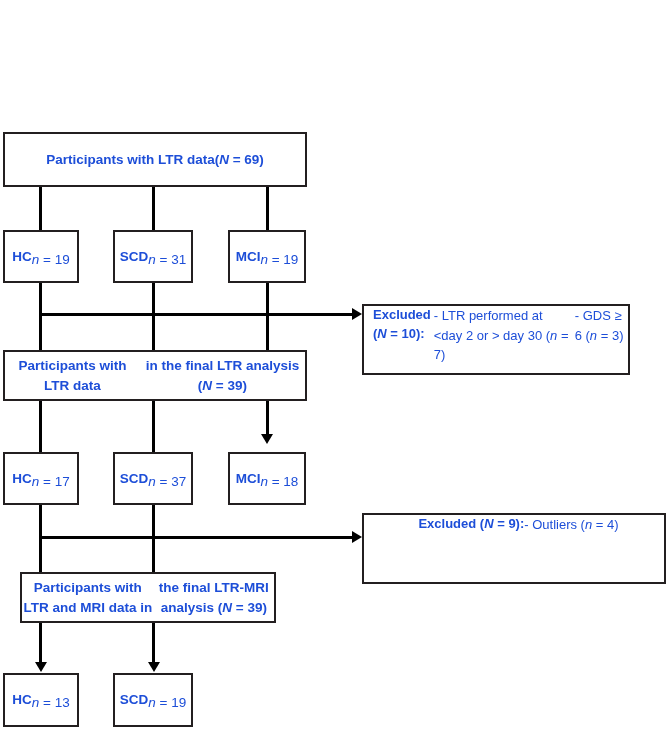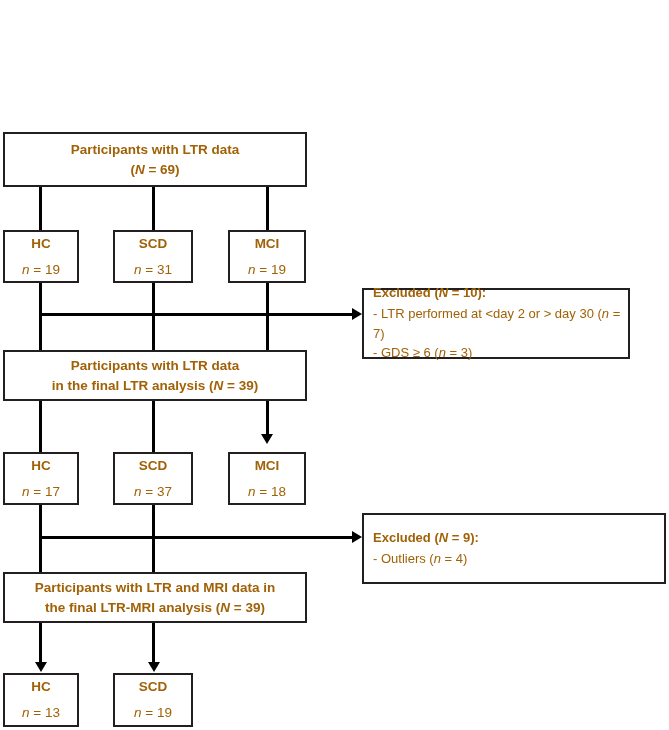--- a/index.html
+++ b/index.html
@@ -17,28 +17,28 @@
     height: 730px;
     background: #ffffff;
     overflow: hidden;
   }
   .box {
     position: absolute;
     box-sizing: border-box;
     border: 2px solid #231f20;
     background: #ffffff;
     display: flex;
-    flex-direction: column;
+    flex-direction: row;
     align-items: center;
     justify-content: center;
     text-align: center;
     font-weight: bold;
     font-size: 13.5px;
     line-height: 1.45;
-    color: #a16207;
+    color: #1d4ed8;
   }
   .box.left-align {
     align-items: flex-start;
     text-align: left;
     padding-left: 9px;
   }
   .group-box {
     font-size: 13.5px;
   }
   .group-box .grp-label {
@@ -113,21 +113,21 @@
     <div class="grp-n"><span class="ital">n</span><span> = 19</span></div>
   </div>
 
   <div class="conn vline" style="left:39px; top:283px; height:68px;"></div>
   <div class="conn vline" style="left:152px; top:283px; height:68px;"></div>
   <div class="conn vline" style="left:266px; top:283px; height:68px;"></div>
 
   <div class="conn hline" style="left:39px; top:313px; width:316px;"></div>
   <div class="arrowhead-right" style="left:352px; top:308px;"></div>
 
-  <div class="box left-align" style="left:362px; top:288px; width:268px; height:71px;">
+  <div class="box left-align" style="left:362px; top:304px; width:268px; height:71px;">
     <div class="excl-title"><span>Excluded (</span><span class="ital">N</span><span> = 10):</span></div>
     <div class="excl-line"><span>- LTR performed at &lt;day 2 or &gt; day 30 (</span><span class="ital">n</span><span> = 7)</span></div>
     <div class="excl-line"><span>- GDS ≥ 6 (</span><span class="ital">n</span><span> = 3)</span></div>
   </div>
 
   <div class="box" style="left:3px; top:350px; width:304px; height:51px;">
     <div>Participants with LTR data</div>
     <div><span>in the final LTR analysis  (</span><span class="ital">N</span><span> = 39)</span></div>
   </div>
 
@@ -155,21 +155,21 @@
   <div class="conn vline" style="left:152px; top:505px; height:68px;"></div>
 
   <div class="conn hline" style="left:39px; top:536px; width:316px;"></div>
   <div class="arrowhead-right" style="left:352px; top:531px;"></div>
 
   <div class="box left-align" style="left:362px; top:513px; width:304px; height:71px;">
     <div class="excl-title"><span>Excluded (</span><span class="ital">N</span><span> = 9):</span></div>
     <div class="excl-line"><span>- Outliers (</span><span class="ital">n</span><span> = 4)</span></div>
   </div>
 
-  <div class="box" style="left:3px; top:572px; width:304px; height:51px;">
+  <div class="box" style="left:20px; top:572px; width:256px; height:51px;">
     <div>Participants with LTR and MRI data in</div>
     <div><span>the final LTR-MRI analysis   (</span><span class="ital">N</span><span> = 39)</span></div>
   </div>
 
   <div class="conn vline" style="left:39px; top:623px; height:39px;"></div>
   <div class="arrowhead-down" style="left:34.5px; top:662px;"></div>
 
   <div class="conn vline" style="left:152px; top:623px; height:39px;"></div>
   <div class="arrowhead-down" style="left:147.5px; top:662px;"></div>
 

